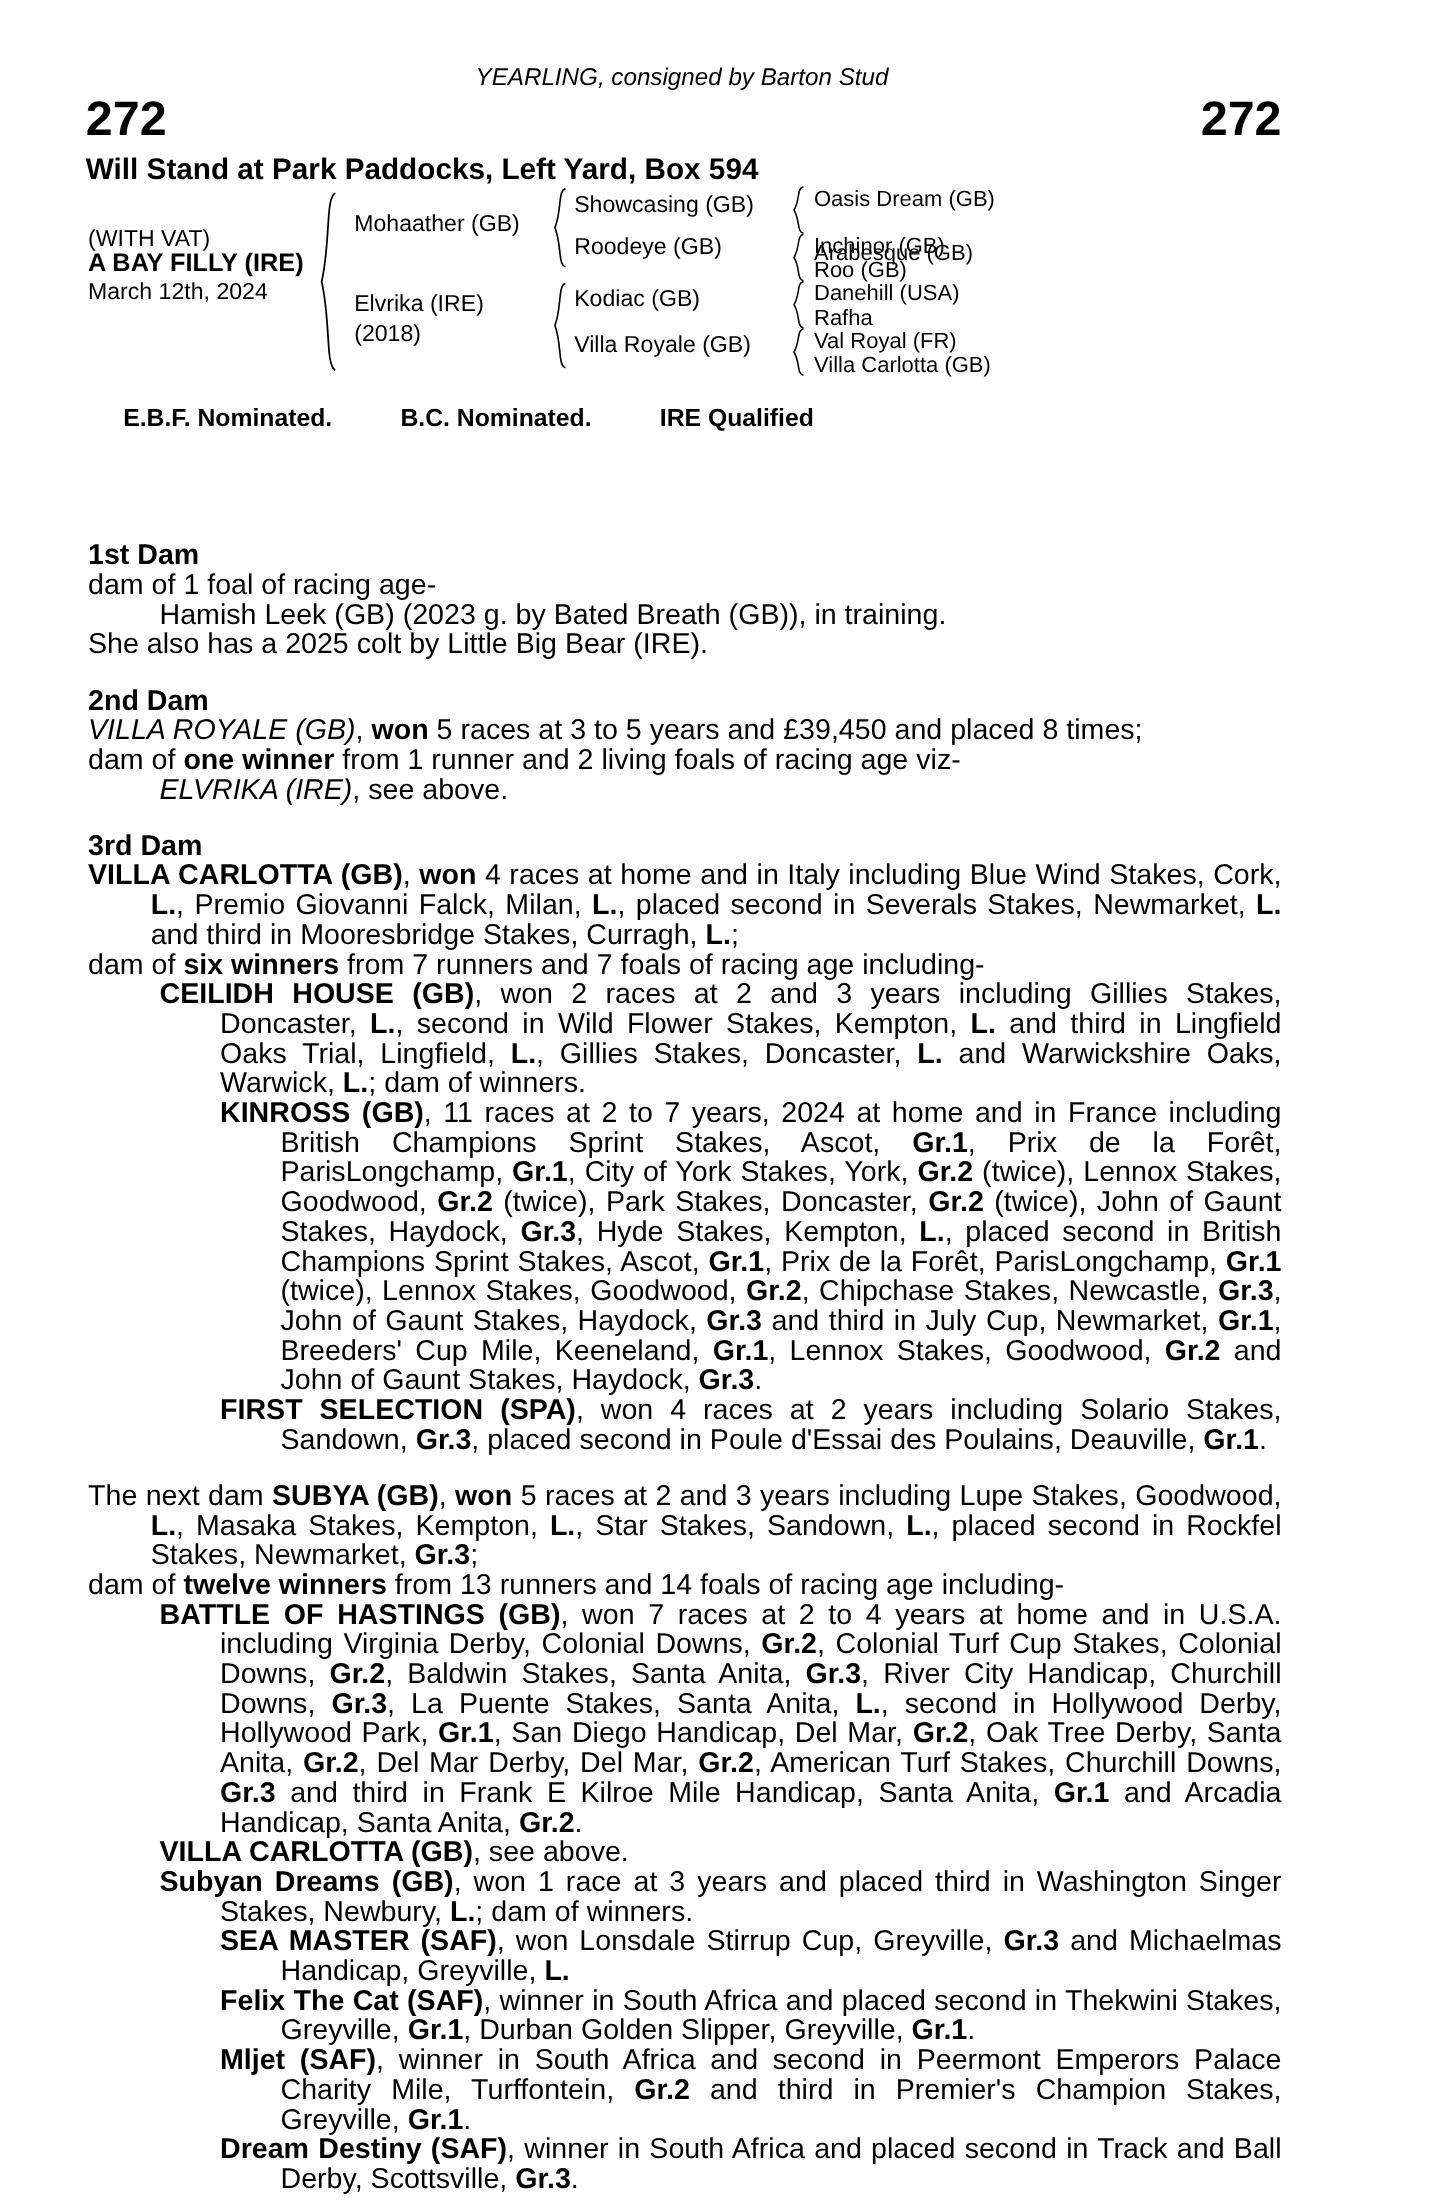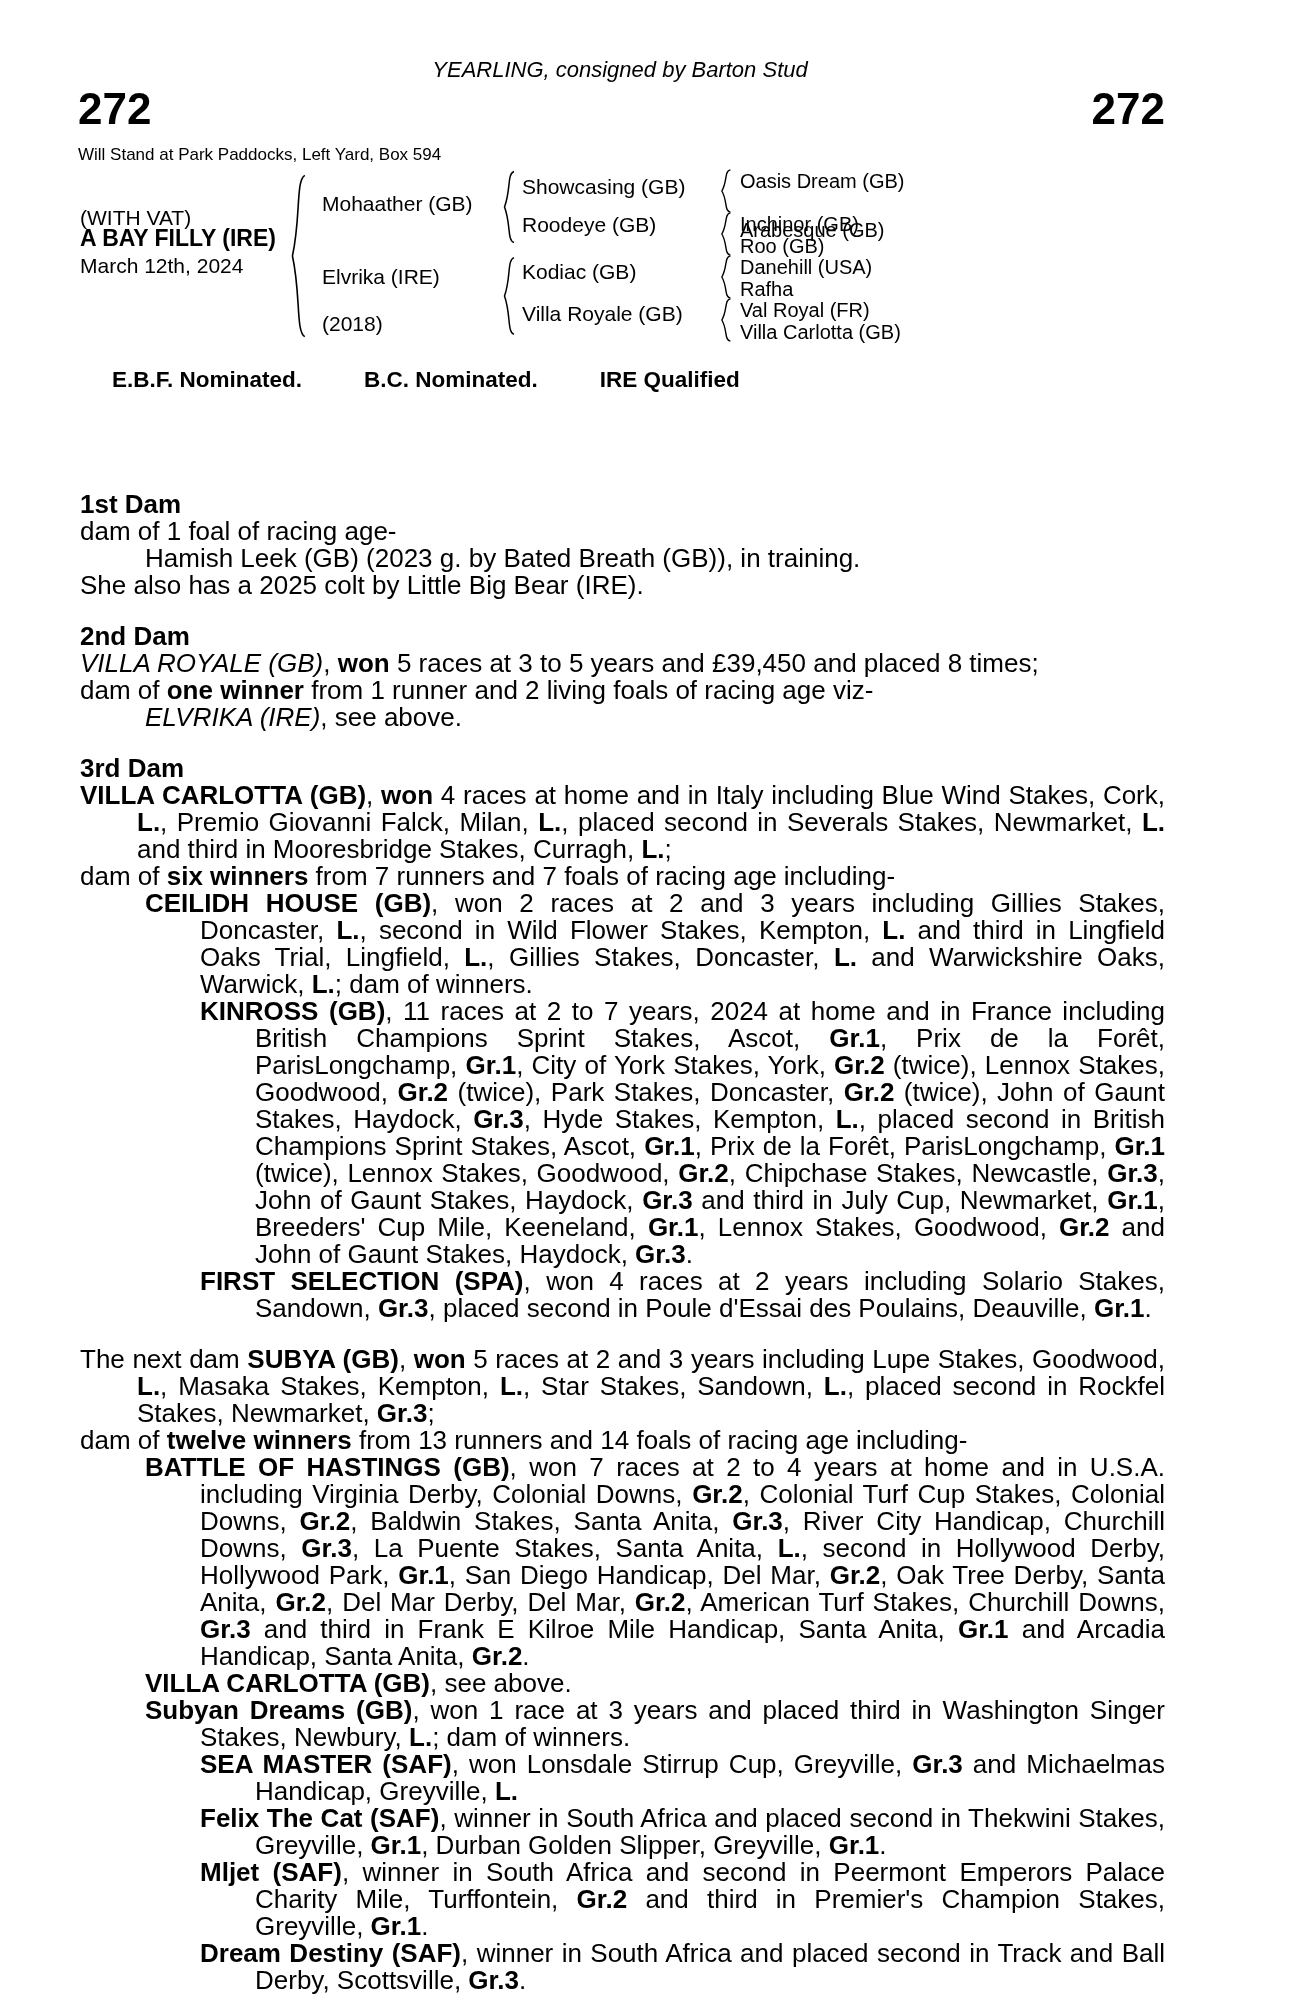--- a/index.html
+++ b/index.html
@@ -14,21 +14,21 @@
     margin-top:56px;text-align:center;
     font-style:italic;font-size:22px;line-height:27px;
   }
   .lot-row{
     display:flex;justify-content:space-between;
     margin:4px 75px 0 78px;
     font-weight:bold;font-size:44px;line-height:44px;
   }
   .stand{
     margin:10px 75px 0 78px;
-    font-weight:normal;font-size:17px;line-height:27px;
+    font-weight:bold;font-size:27px;line-height:27px;
   }
   .pedigree{position:relative;height:190px;margin-top:2px;}
   .ped-item{position:absolute;white-space:nowrap;font-size:21px;line-height:23px;}
   .ped-name{font-weight:bold;font-size:23px;}
   .ped-g4{font-size:20px;}
   .brace{position:absolute;}
   .noms{
     display:flex;gap:62px;margin:6px 0 0 112px;
     font-weight:bold;font-size:22.5px;line-height:27px;
   }
@@ -60,21 +60,21 @@
     <span class="ped-item" style="left:80px;top:36px;">(WITH VAT)</span>
     <span class="ped-item ped-name" style="left:80px;top:57px;">A BAY FILLY (IRE)</span>
     <span class="ped-item" style="left:80px;top:84px;">March 12th, 2024</span>
 
     <svg class="brace" style="left:284px;top:2px;width:26px;height:168px;" viewBox="0 0 20 100" preserveAspectRatio="none">
       <path d="M16 2 C9 5 13 27 6.5 50 C13 73 9 95 16 98" fill="none" stroke="#000" stroke-width="1.6" vector-effect="non-scaling-stroke"></path>
     </svg>
 
     <span class="ped-item" style="left:322px;top:22px;">Mohaather (GB)</span>
     <span class="ped-item" style="left:322px;top:95px;">Elvrika (IRE)</span>
-    <span class="ped-item" style="left:322px;top:122px;margin-top:20px;">(2018)</span>
+    <span class="ped-item" style="left:322px;top:122px;">(2018)</span>
 
     <svg class="brace" style="left:498px;top:0px;width:20px;height:74px;" viewBox="0 0 20 100" preserveAspectRatio="none">
       <path d="M16 2 C9 5 13 27 6.5 50 C13 73 9 95 16 98" fill="none" stroke="#000" stroke-width="1.5" vector-effect="non-scaling-stroke"></path>
     </svg>
     <svg class="brace" style="left:498px;top:86px;width:20px;height:80px;" viewBox="0 0 20 100" preserveAspectRatio="none">
       <path d="M16 2 C9 5 13 27 6.5 50 C13 73 9 95 16 98" fill="none" stroke="#000" stroke-width="1.5" vector-effect="non-scaling-stroke"></path>
     </svg>
 
     <span class="ped-item" style="left:522px;top:5px;">Showcasing (GB)</span>
     <span class="ped-item" style="left:522px;top:43px;">Roodeye (GB)</span>

